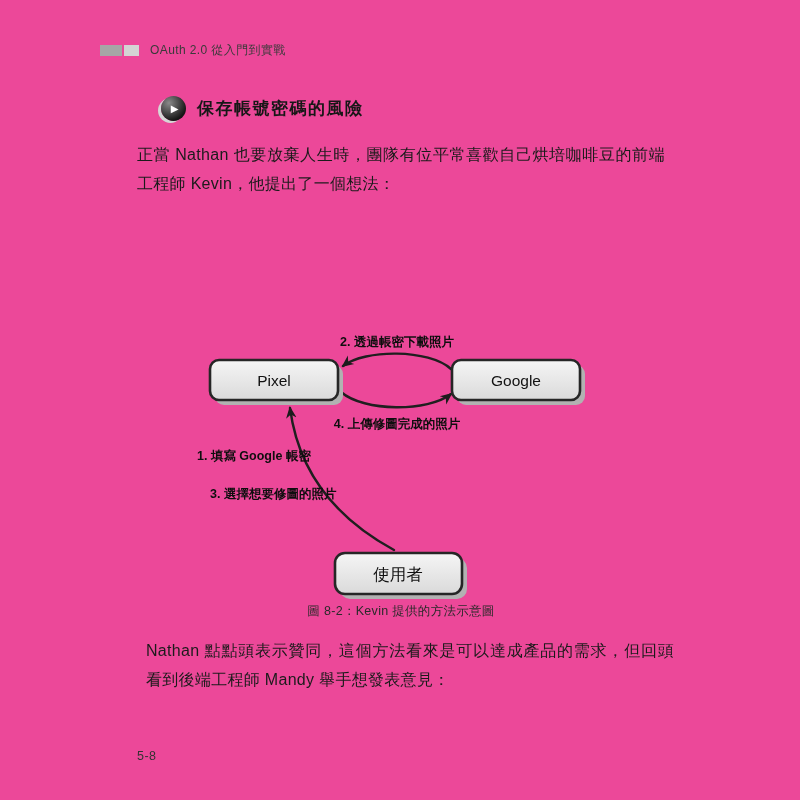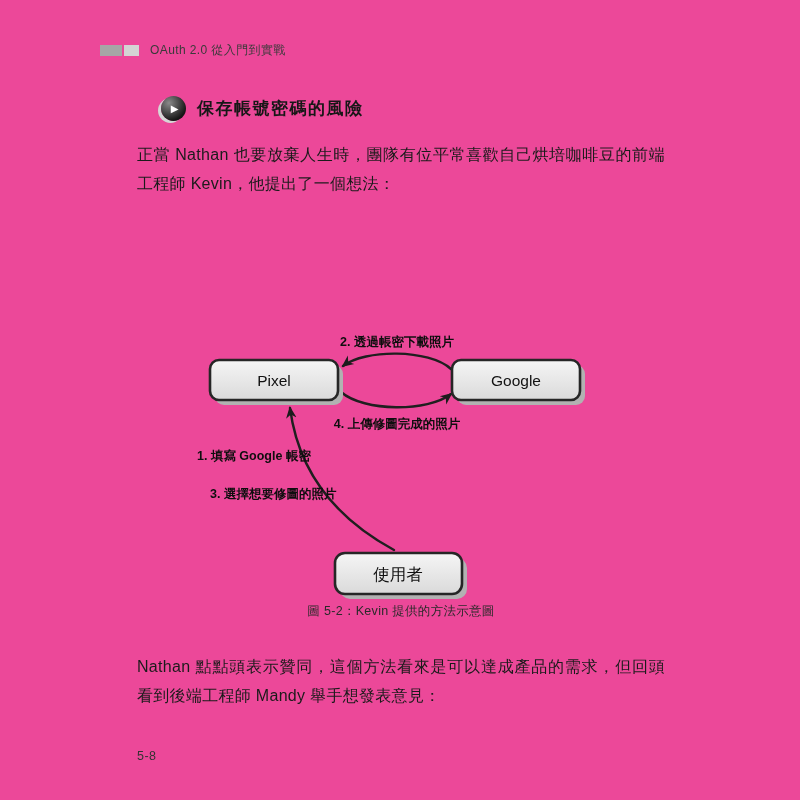--- a/index.html
+++ b/index.html
@@ -28,21 +28,21 @@
   .stitle { font-size:17px; font-weight:bold; color:#171717; letter-spacing:1.5px; }
 
   
   .para {
     position:absolute; left:137px; width:528px;
     font-size:16px; line-height:29px; text-align:justify;
     color:#1b1b1b; letter-spacing:0.3px;
   }
   #p1 { top:140px; }
   #p2 { top:198px; }
-  #p3 { top:652px; }
+  #p3 { top:636px;margin-left:9px; }
 
   
   svg.diagram { position:absolute; left:0; top:328px; }
   .arrow-line { fill:none; stroke:#1f1f1f; stroke-width:2.4; stroke-linecap:round; }
   .node-label { font-family:"Liberation Sans","DejaVu Sans",sans-serif; font-size:15.5px; text-anchor:middle; fill:#111; }
   .user-label { font-size:16.5px; }
   .step-label { font-family:"Liberation Sans","DejaVu Sans",sans-serif; font-size:12.5px; font-weight:bold; fill:#0e0e0e; }
   .mid { text-anchor:middle; }
 
   .caption { position:absolute; left:137px; width:528px; top:603px; text-align:center; font-size:12.5px; color:#2a2a2a; letter-spacing:0.3px; }
@@ -103,19 +103,19 @@
 
     <text class="step-label" x="210" y="170">3. 選擇想要修圖的照片</text>
 
     <g>
       <rect x="340" y="230" width="127" height="41" rx="10" fill="#b2b2b2"></rect>
       <rect x="335" y="225" width="127" height="41" rx="10" fill="url(#boxfill)" stroke="#262626" stroke-width="2.6"></rect>
       <text class="node-label user-label" x="398" y="252">使用者</text>
     </g>
   </svg>
 
-  <div class="caption">圖 5-2：Kevin 提供的方法示意圖</div>
+  <div class="caption">圖 8-2：Kevin 提供的方法示意圖</div>
 
   <p class="para" id="p3">Nathan 點點頭表示贊同，這個方法看來是可以達成產品的需求，但回頭看到後端工程師 Mandy 舉手想發表意見：</p>
 
   <div class="footer">5-8</div>
 
 </div>
 
 </body></html>

